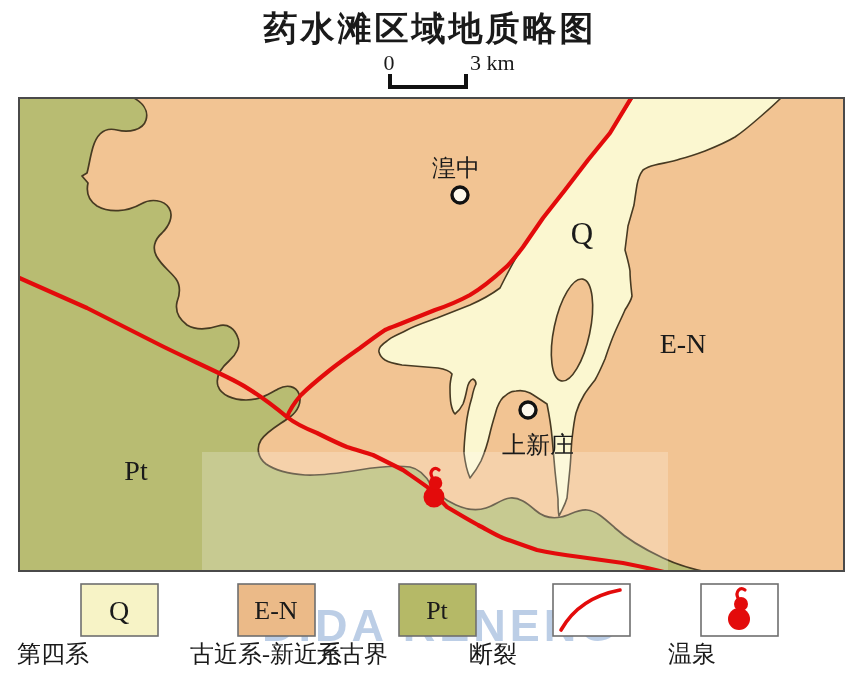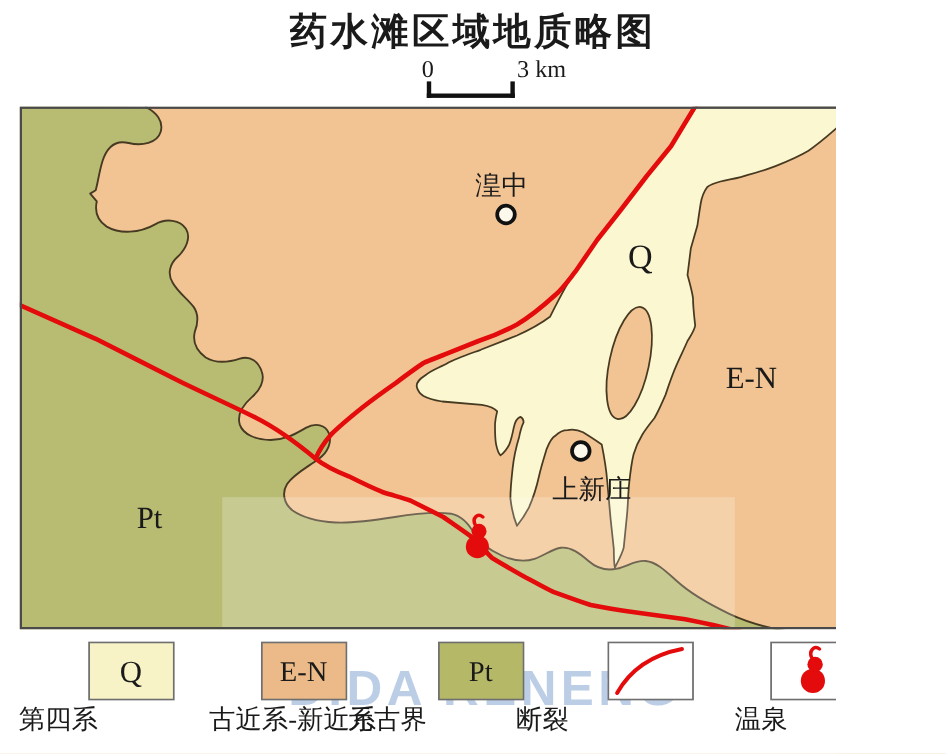--- a/index.html
+++ b/index.html
@@ -1,16 +1,16 @@
 <!DOCTYPE html>
 <html><head>
 <meta charset="utf-8">
 <style>
   html,body{margin:0;padding:0;background:#fff;}
-  #page{position:relative;width:760px;height:685px;background:#ffffff;overflow:hidden;
+  #page{position:relative;width:860px;height:685px;background:#ffffff;overflow:hidden;
         font-family:"Liberation Serif","DejaVu Serif",serif;color:#1a1a1a;}
   #map-title{position:absolute;top:6px;left:0;width:860px;text-align:center;
              font-size:34px;font-weight:600;letter-spacing:3px;}
   
   #scale-zero{position:absolute;left:374px;top:50px;width:30px;text-align:center;font-size:22px;}
   #scale-dist{position:absolute;left:448px;top:50px;width:70px;text-align:left;font-size:22px;margin-left:22px;}
   #scale-bracket{position:absolute;left:388px;top:74px;width:72px;height:11px;
                  border-left:4px solid #111;border-right:4px solid #111;border-bottom:4px solid #111;}
   
   #map-frame{position:absolute;left:18px;top:97px;width:827px;height:475px;

